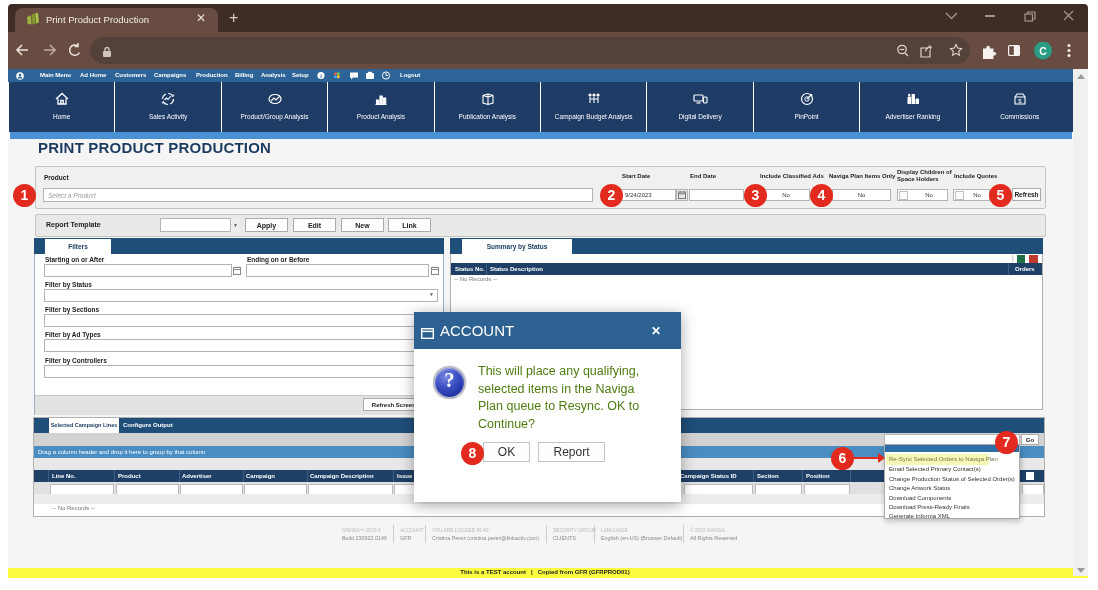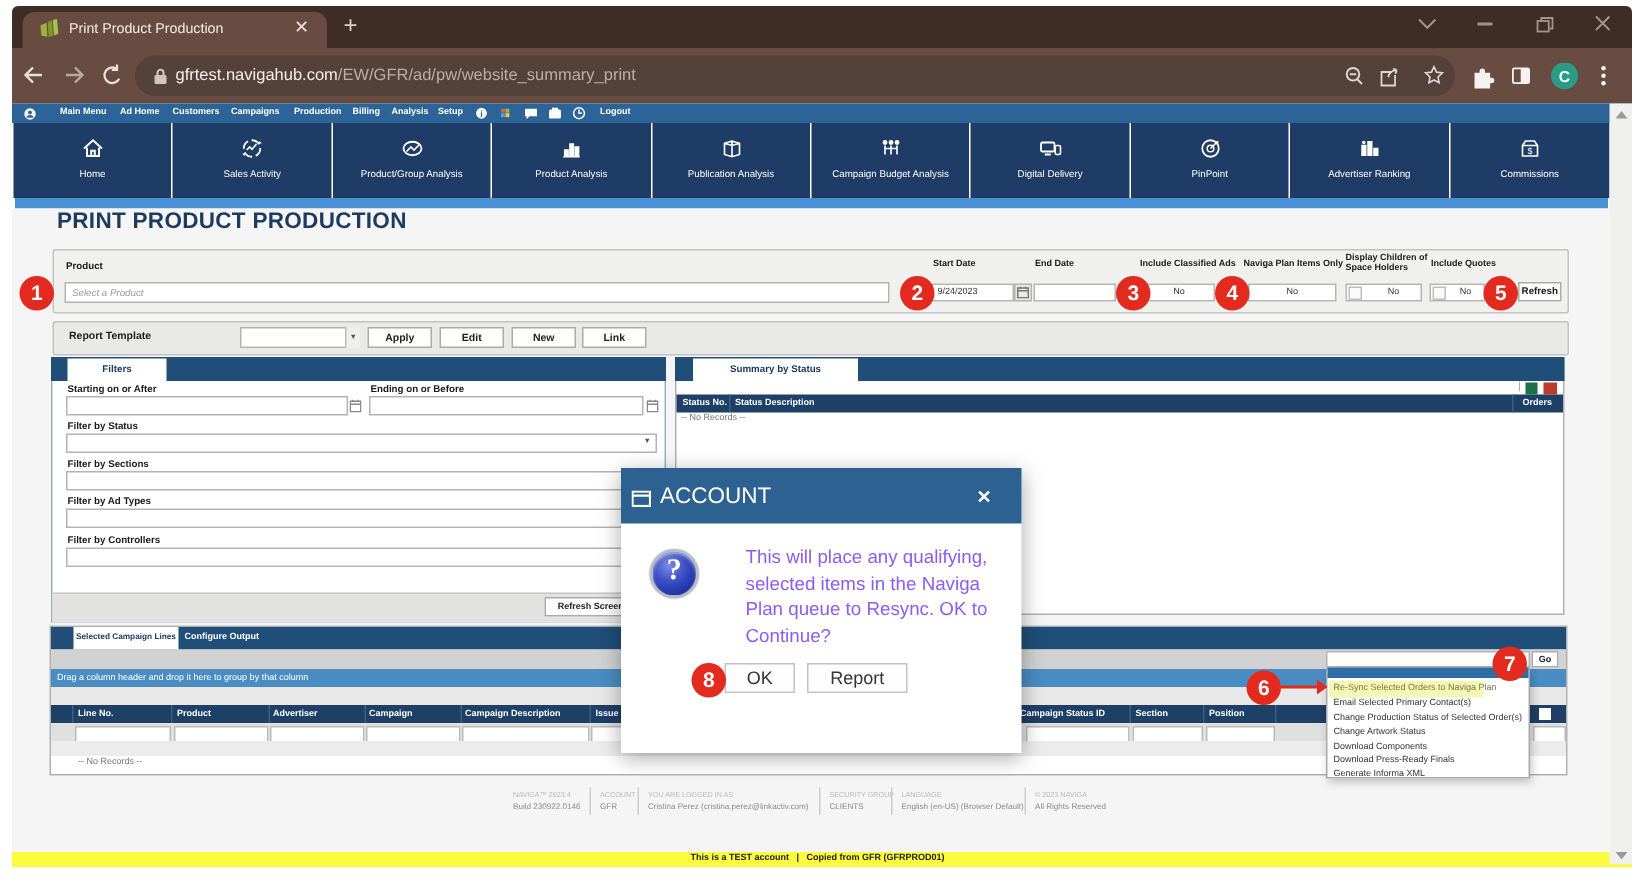--- a/index.html
+++ b/index.html
@@ -51,21 +51,20 @@
       <path d="M66 6 A 5.2 5.2 0 1 0 67.5 12.5 M66 3 v3.5 h-3.5" stroke="#e8e1dc" stroke-width="1.5" fill="none"></path>
     </svg>
   </div>
   <div class="abs" style="left:90px;top:37px;width:880px;height:27px;background:#53413a;border-radius:14px;"></div>
   <div class="abs" style="left:102px;top:44px;">
     <svg width="10" height="12" viewBox="0 0 10 12">
         <rect x="1" y="5" width="8" height="6" rx="1" fill="#cfc5be"></rect>
         <path d="M3 5 V3.5 a2 2 0 0 1 4 0 V5" stroke="#cfc5be" stroke-width="1.4" fill="none"></path>
       </svg>
   </div>
-  <div class="abs" style="left:117px;top:44px;font-size:11px;color:#f4efec;">gfrtest.navigahub.com<span style="color:#bcaea5;">/EW/GFR/ad/pw/website_summary_print</span></div>
 
   <div class="abs" style="left:895px;top:43px;">
     <svg width="70" height="15" viewBox="0 0 70 15">
       <circle cx="7" cy="6.5" r="4.2" stroke="#ddd5cf" stroke-width="1.3" fill="none"></circle>
         <path d="M10 10 L13 13" stroke="#ddd5cf" stroke-width="1.3"></path>
         <path d="M4.8 6.5 h4.4" stroke="#ddd5cf" stroke-width="1.2"></path>
       <path d="M33 5 h-7 v9 h9 v-7" stroke="#ddd5cf" stroke-width="1.2" fill="none"></path>
         <path d="M30.5 8.5 C31 5.5 33 4 36.2 3.8 M36.2 3.8 l-2.5-1 M36.2 3.8 l-1 2.5" stroke="#ddd5cf" stroke-width="1.2" fill="none"></path>
       <path d="M61 1.5 l1.7 3.6 3.9.5-2.9 2.7.7 3.9-3.4-1.9-3.4 1.9.7-3.9-2.9-2.7 3.9-.5z" stroke="#ddd5cf" stroke-width="1.1" fill="none"></path>
     </svg>
@@ -377,21 +376,21 @@
         <rect x="0.7" y="0.7" width="11.6" height="9.6" stroke="#fff" stroke-width="1.4" fill="none"></rect>
         <line x1="0.7" y1="3.4" x2="12.3" y2="3.4" stroke="#fff" stroke-width="1.4"></line>
       </svg>
   </div>
   <div class="abs" style="left:440px;top:322px;font-size:15px;color:#fff;z-index:32;">ACCOUNT</div>
   <div class="abs" style="left:651px;top:324px;font-size:12px;color:#fff;font-weight:bold;z-index:32;">✕</div>
   <div class="abs" style="left:433px;top:366px;width:33px;height:33px;border-radius:50%;z-index:32;
        background:radial-gradient(circle at 38% 30%,#7d8ce4 0%,#3d50c4 40%,#1d33a6 75%,#16288f 100%);
        border:2.5px solid #b8bcc8;box-sizing:border-box;box-shadow:inset 0 1px 2px rgba(255,255,255,.6),0 0 1px #888;"></div>
   <div class="abs" style="left:433px;top:369px;width:33px;text-align:center;font-size:20px;font-weight:bold;color:#fff;z-index:33;font-family:'Liberation Serif',serif;">?</div>
-  <div class="abs" style="left:497px;top:363px;width:170px;font-size:12.5px;line-height:17.5px;color:#8b5cf6;z-index:32;">This will place any qualifying, selected items in the Naviga Plan queue to Resync. OK to Continue?</div>
+  <div class="abs" style="left:478px;top:363px;width:170px;font-size:12.5px;line-height:17.5px;color:#4d7c0f;z-index:32;">This will place any qualifying, selected items in the Naviga Plan queue to Resync. OK to Continue?</div>
   <div class="abs" style="left:483px;top:442px;width:47px;height:20px;background:#fdfdfd;border:1px solid #c3c3c3;box-sizing:border-box;text-align:center;font-size:12px;line-height:18px;color:#333;z-index:32;">OK</div>
   <div class="abs" style="left:538px;top:442px;width:67px;height:20px;background:#fdfdfd;border:1px solid #c3c3c3;box-sizing:border-box;text-align:center;font-size:12px;line-height:18px;color:#333;z-index:32;">Report</div>
 
   <div class="abs" style="left:884px;top:445px;width:136px;height:74px;background:#fff;border:1px solid #aaa;box-sizing:border-box;box-shadow:1px 2px 6px rgba(0,0,0,.25);z-index:40;"></div>
   <div class="abs" style="left:885px;top:445px;width:134px;height:7px;background:#2e6da6;z-index:41;"></div>
   <div class="abs" style="left:886px;top:454px;width:103px;height:11px;background:#f7f7b5;z-index:41;"></div>
   <div class="abs" id="ddmenu" style="left:889px;top:455px;width:130px;height:64px;overflow:hidden;z-index:42;font-size:6px;color:#333;">
       <div style="position:absolute;left:0;top:1px;white-space:nowrap;color:#77774a;">Re-Sync Selected Orders to Naviga Plan</div>
       <div style="position:absolute;left:0;top:11px;white-space:nowrap;color:#333;">Email Selected Primary Contact(s)</div>
       <div style="position:absolute;left:0;top:20.5px;white-space:nowrap;color:#333;">Change Production Status of Selected Order(s)</div>

